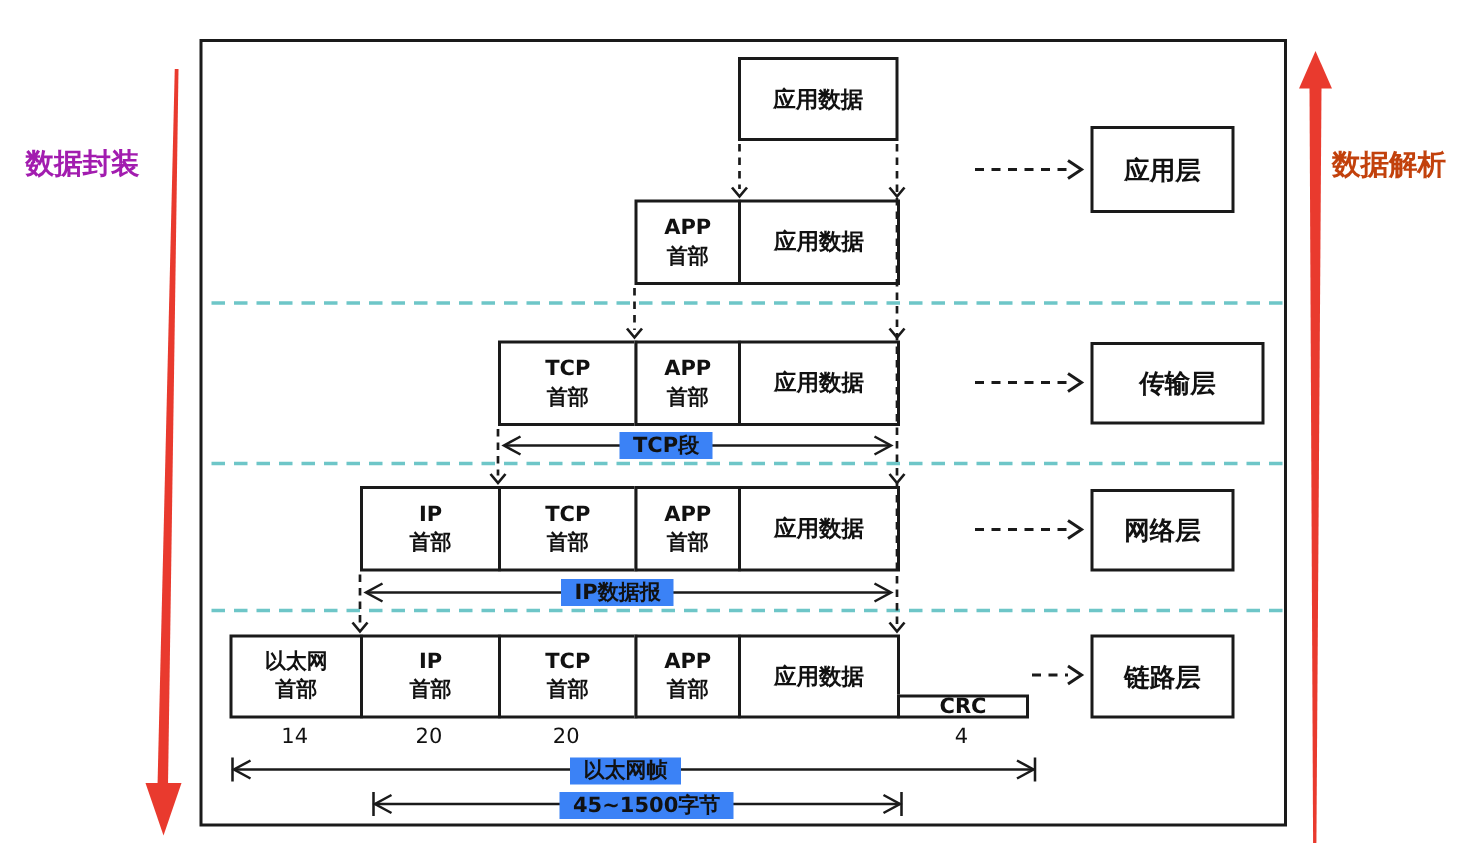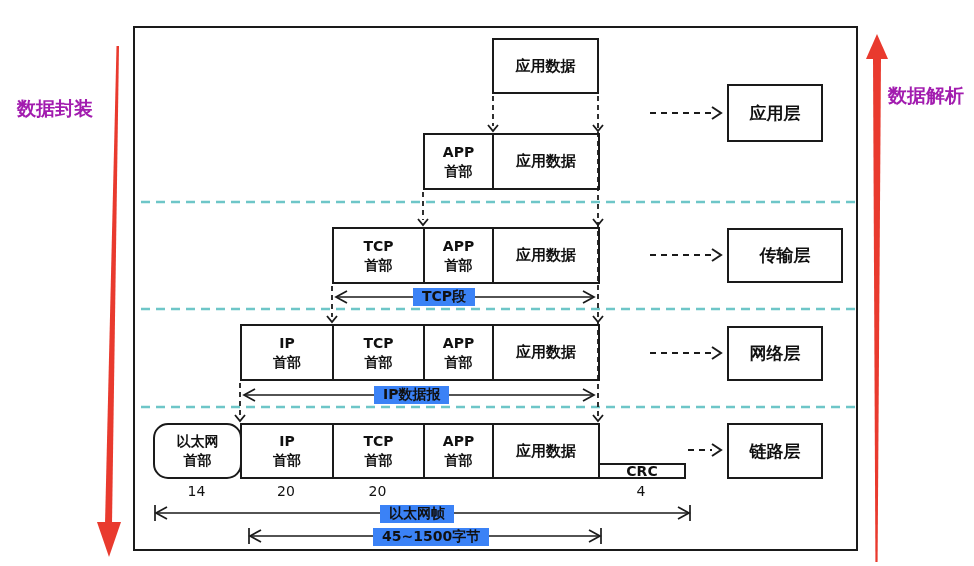--- a/index.html
+++ b/index.html
@@ -33,21 +33,21 @@
   .byte-count{z-index:4;font-size:14px;text-align:center;}
   .side-label{z-index:4;font-size:19px;font-weight:bold;white-space:nowrap;}
   #svg-overlay{position:absolute;left:0;top:0;z-index:5;pointer-events:none;}
 </style>
 </head>
 <body>
 
 <div id="canvas">
 
   <div class="abs side-label" style="left:17px;top:96px;color:#a21caf;">数据封装</div>
-  <div class="abs side-label" style="left:888px;top:83px;color:#a21caf;">数据解析</div>
+  <div class="abs side-label" style="left:888px;top:97px;color:#c2410c;">数据解析</div>
 
   <div class="abs" id="main-frame"></div>
 
   <div class="abs pkt-row" style="left:492px;top:38px;height:56px;">
     <div class="pkt-cell" style="width:107px;">
       <span class="single">应用数据</span>
     </div>
   </div>
 
   <div class="abs pkt-row" style="left:423px;top:133px;height:57px;">
@@ -86,21 +86,21 @@
     <div class="pkt-cell" style="width:71px;">
       <span>APP</span>
       <span>首部</span>
     </div>
     <div class="pkt-cell" style="width:108px;">
       <span class="single">应用数据</span>
     </div>
   </div>
 
   <div class="abs pkt-row" style="left:153px;top:423px;height:56px;">
-    <div class="pkt-cell" style="width:89px;border-radius:15px;">
+    <div class="pkt-cell" style="width:89px;">
       <span>以太网</span>
       <span>首部</span>
     </div>
     <div class="pkt-cell" style="width:94px;">
       <span>IP</span>
       <span>首部</span>
     </div>
     <div class="pkt-cell" style="width:93px;">
       <span>TCP</span>
       <span>首部</span>

